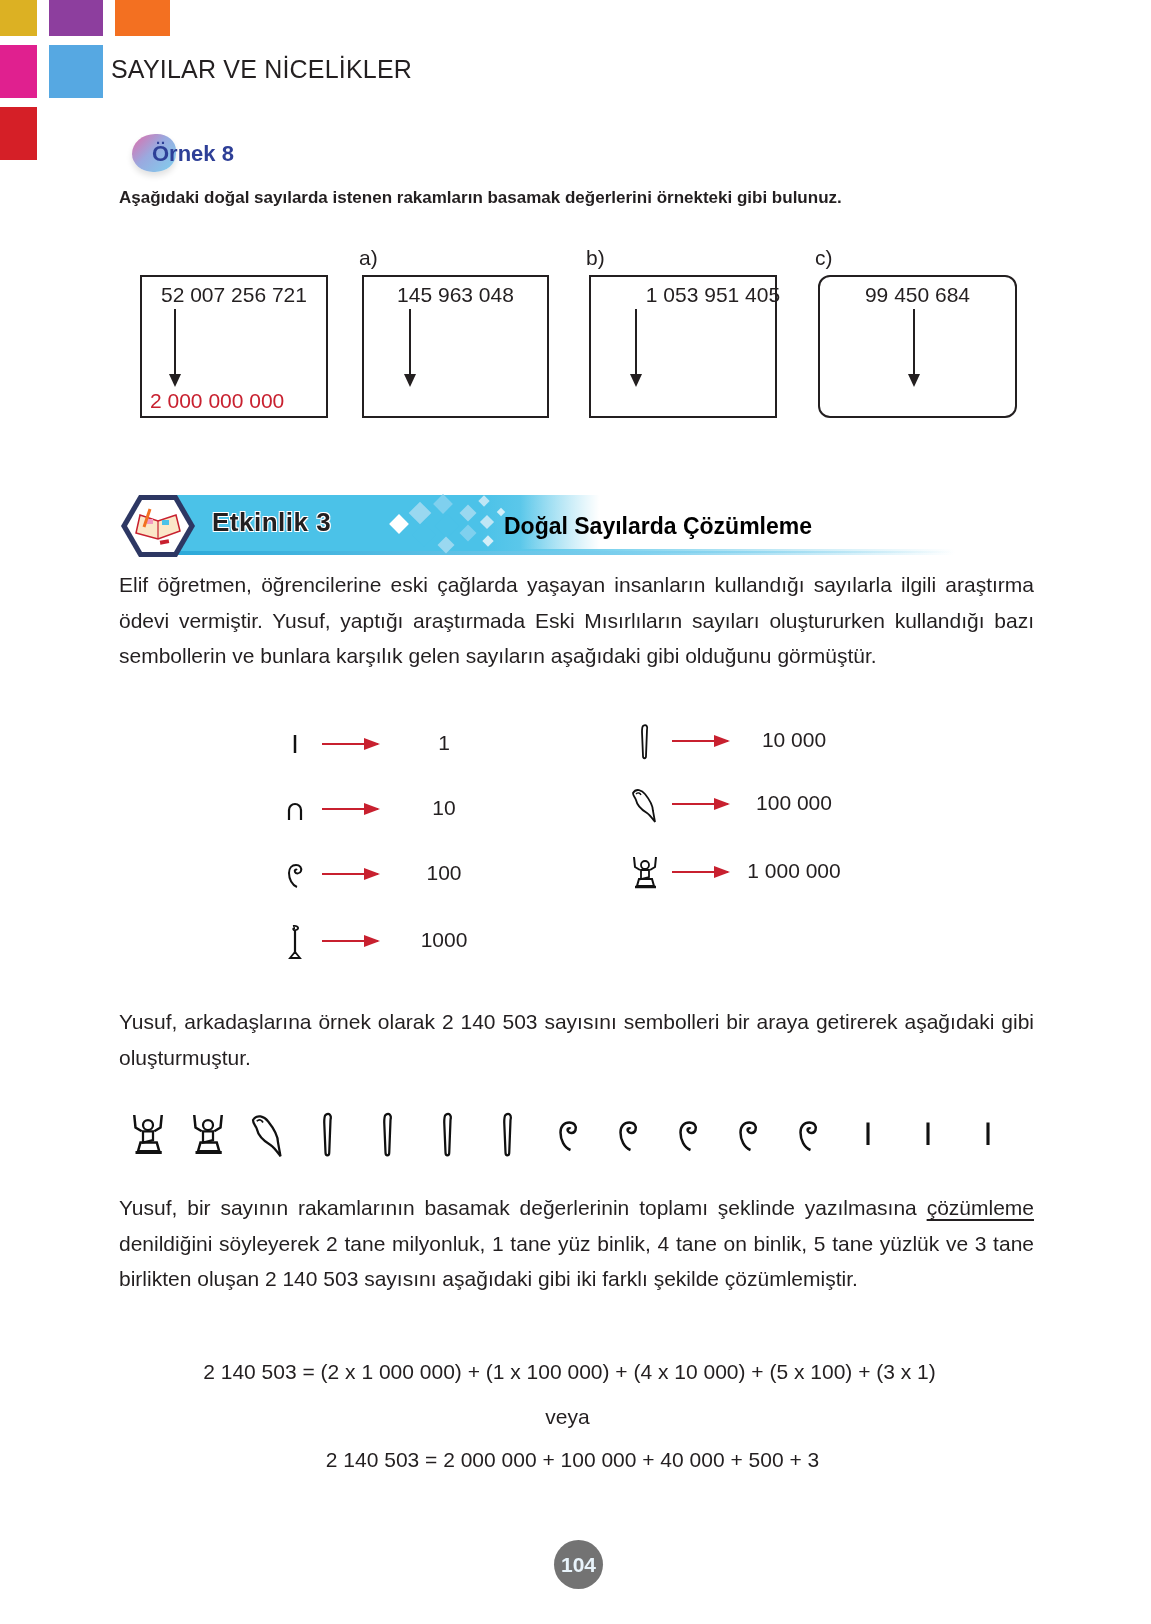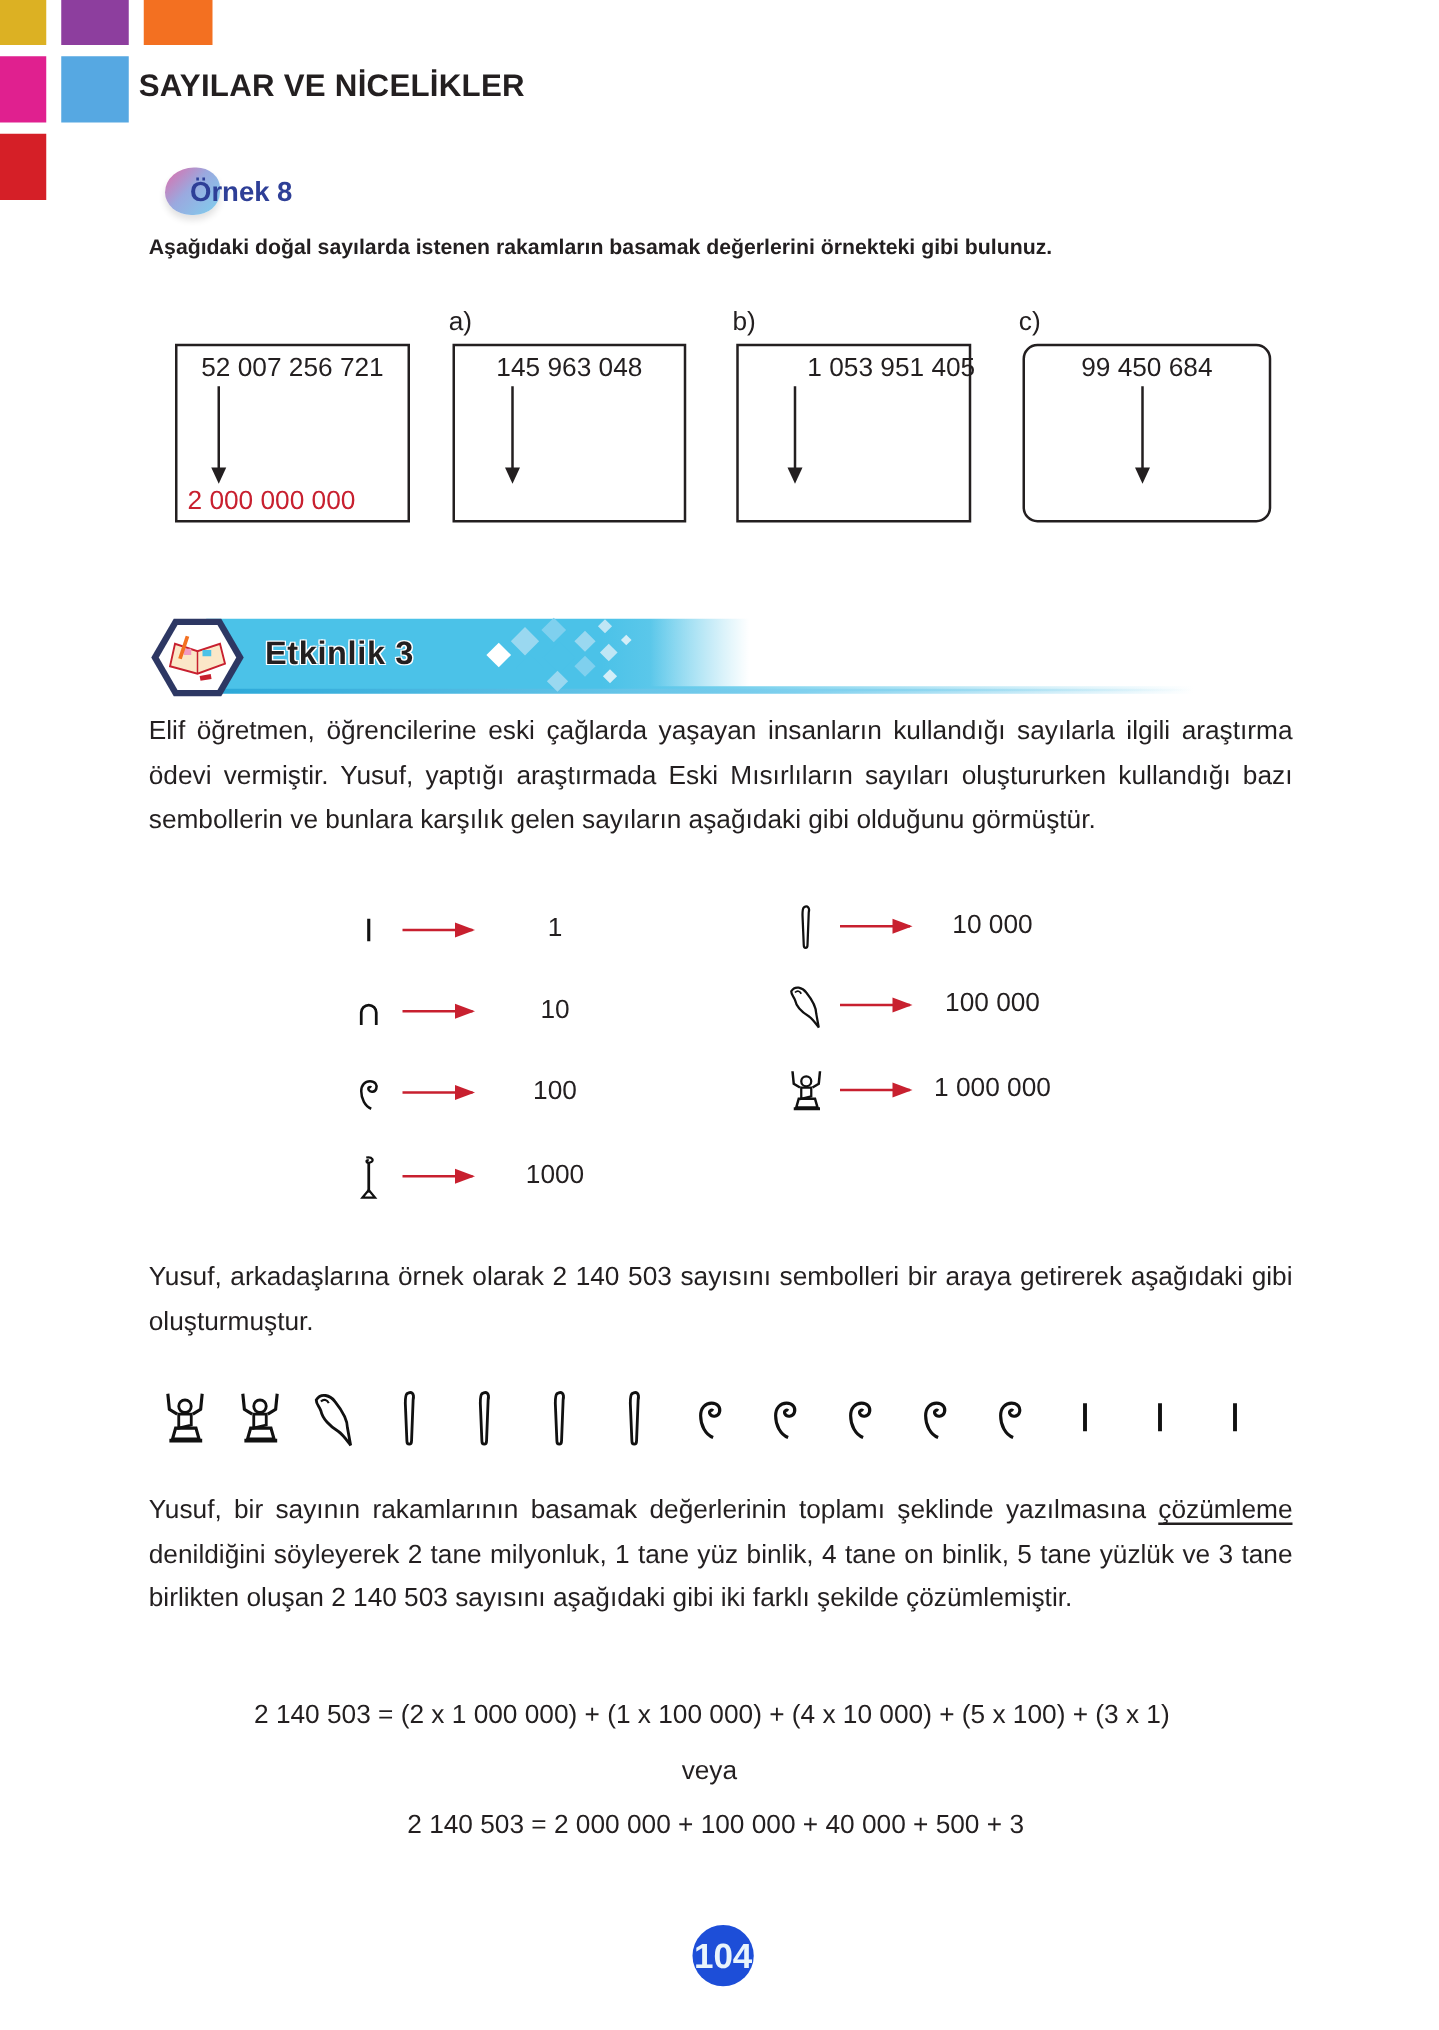--- a/index.html
+++ b/index.html
@@ -1,20 +1,20 @@
 <!DOCTYPE html>
 <html><head>
 <meta charset="utf-8">
 <style>
   html, body { margin:0; padding:0; background:#ffffff; }
   body { width:1151px; height:1624px; position:relative; overflow:hidden;
          font-family:"Liberation Sans", sans-serif; color:#231f20; }
   .abs { position:absolute; }
   .sq { position:absolute; }
-  .header-title { left:111px; top:55px; font-size:25px; font-weight:bold; letter-spacing:0.2px; color:#231f20; }
+  .header-title { left:111px; top:55px; font-size:25px; font-weight:normal; letter-spacing:0.2px; color:#231f20; }
   .ornek-badge { left:130px; top:132px; width:115px; height:42px; }
   .ornek-blob { position:absolute; left:2px; top:2px; width:44px; height:38px; border-radius:55% 45% 50% 50%;
                 background:linear-gradient(135deg,#e36aa8 0%,#9aa9df 45%,#7fd0ee 100%); box-shadow:0 4px 6px rgba(0,0,0,0.12); }
   .ornek-text { position:absolute; left:22px; top:9px; font-size:22px; font-weight:bold; color:#2e3f97; }
   .instruction { left:119px; top:180px; width:915px; font-size:17px; font-weight:bold; line-height:36px; text-align:justify; text-align-last:left; }
   .ex-label { font-size:21px; }
   .ex-box { position:absolute; border:2px solid #231f20; box-sizing:border-box; height:143px; top:275px; }
   .ex-num { position:absolute; top:6px; width:100%; text-align:center; font-size:21px; }
   .ex-arrow { position:absolute; top:32px; width:2px; height:66px; background:#231f20; }
   .ex-arrow::after { content:""; position:absolute; left:-5px; bottom:-12px; border-left:6px solid transparent; border-right:6px solid transparent; border-top:13px solid #231f20; }
@@ -39,22 +39,22 @@
   .sym-row { position:absolute; height:40px; }
   .sym-glyph { position:absolute; top:0; width:30px; height:40px; }
   .sym-arrow { position:absolute; top:18px; width:56px; height:2px; background:#c8202f; }
   .sym-arrow::after { content:""; position:absolute; right:-2px; top:-5px; border-top:6px solid transparent; border-bottom:6px solid transparent; border-left:16px solid #c8202f; }
   .sym-value { position:absolute; top:6px; font-size:21px; color:#231f20; text-align:center; width:140px; }
 
   .hiero { position:absolute; top:1110px; width:40px; height:50px; }
 
   .eq { position:absolute; width:1151px; text-align:center; font-size:21px; color:#231f20; }
 
-  .page-num { left:554px; top:1540px; width:49px; height:49px; border-radius:50%; background:#1d4ed8;
-              color:#e9f4fb; font-weight:bold; font-size:28px; text-align:center; line-height:49px; }
+  .page-num { left:554px; top:1540px; width:49px; height:49px; border-radius:50%; background:#737373;
+              color:#e9f4fb; font-weight:bold; font-size:21px; text-align:center; line-height:49px; }
 </style>
 </head>
 <body>
 
 <svg width="0" height="0" style="position:absolute">
   <defs>
     <symbol id="g-stroke" viewBox="0 0 30 40">
         <line x1="15" y1="10" x2="15" y2="28" stroke="#111" stroke-width="2.5"></line>
       </symbol>
     <symbol id="g-heel" viewBox="0 0 30 40">
@@ -150,20 +150,21 @@
       <rect x="56" y="24" width="18" height="18" transform="rotate(45 65 33)" fill="#4bc2e8"></rect>
       <rect x="58" y="46" width="12" height="12" transform="rotate(45 64 52)" fill="#9ad8f0"></rect>
       <rect x="80" y="14" width="12" height="12" transform="rotate(45 86 20)" fill="#9ad8f0"></rect>
       <rect x="80" y="34" width="12" height="12" transform="rotate(45 86 40)" fill="#7fd0ee"></rect>
       <rect x="98" y="4" width="8" height="8" transform="rotate(45 102 8)" fill="#bfe6f5"></rect>
       <rect x="100" y="24" width="10" height="10" transform="rotate(45 105 29)" fill="#bfe6f5"></rect>
       <rect x="102" y="44" width="8" height="8" transform="rotate(45 106 48)" fill="#d3eef8"></rect>
       <rect x="116" y="16" width="6" height="6" transform="rotate(45 119 19)" fill="#d3eef8"></rect>
     </g>
   </svg>
+  <div class="etk-title">Doğal Sayılarda Çözümleme</div>
 </div>
 
 <div class="abs para" style="top:567px;">Elif öğretmen, öğrencilerine eski çağlarda yaşayan insanların kullandığı sayılarla ilgili araştırma ödevi vermiştir. Yusuf, yaptığı araştırmada Eski Mısırlıların sayıları oluştururken kullandığı bazı sembollerin ve bunlara karşılık gelen sayıların aşağıdaki gibi olduğunu görmüştür.</div>
 
 <div class="sym-row" style="left:280px;top:725px;width:220px;">
   <svg class="sym-glyph" style="left:0;">
       <use href="#g-stroke"></use>
     </svg>
   <div class="sym-arrow" style="left:42px;"></div>
   <div class="sym-value" style="left:94px;">1</div>

